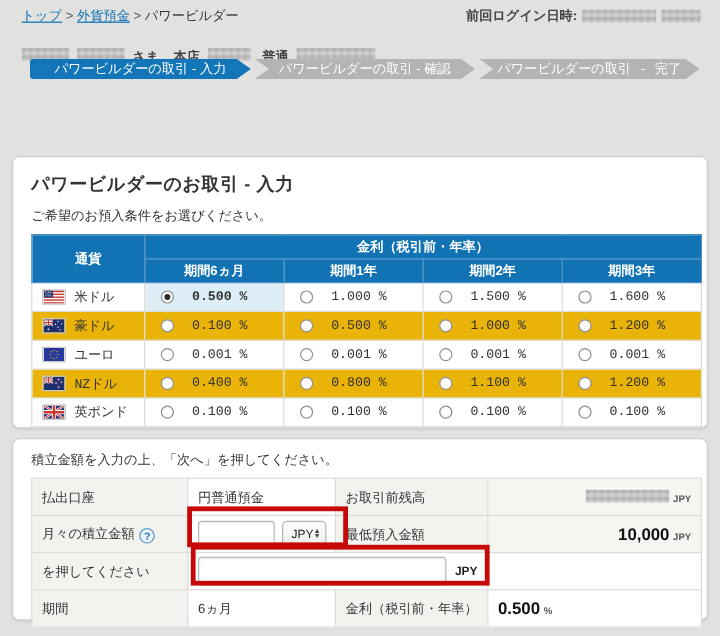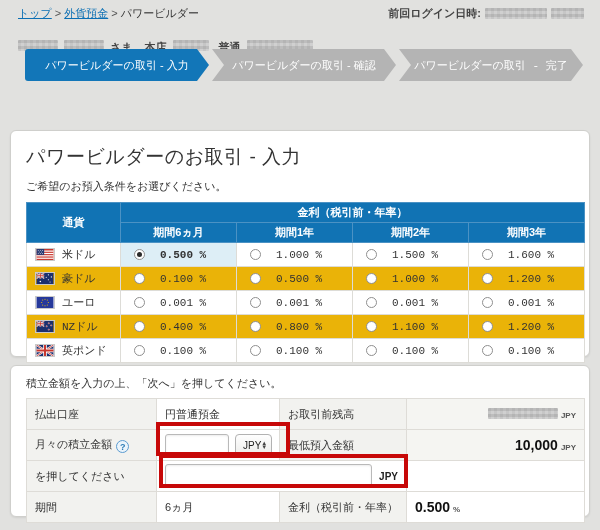--- a/index.html
+++ b/index.html
@@ -21,37 +21,37 @@
 
   .redacted {
     display:inline-block; height:11px; border-radius:1px;
     background-image:conic-gradient(#bdbdbd 25%, #d0d0d0 0 50%, #c6c6c6 0 75%, #b4b4b4 0);
     background-size:6px 6px;
   }
 
   
   .steps { position:absolute; left:25px; top:49px; width:558px; height:22px; }
   .step {
-    position:absolute; top:0; height:32px; width:184px;
+    position:absolute; top:0; height:17px; width:184px;
     color:#fff; font-size:11px; display:flex; align-items:center; justify-content:center;
   }
   .step-1 { left:0;  clip-path:polygon(0 0, calc(100% - 12px) 0, 100% 50%, calc(100% - 12px) 100%, 0 100%); background:#1276b8; border-radius:3px 0 0 3px;}
   .step-2 { left:187px; clip-path:polygon(0 0, calc(100% - 12px) 0, 100% 50%, calc(100% - 12px) 100%, 0 100%, 12px 50%); background:#b4b4b4; }
   .step-3 { left:374px; clip-path:polygon(0 0, calc(100% - 12px) 0, 100% 50%, calc(100% - 12px) 100%, 0 100%, 12px 50%); background:#b4b4b4;font-family:Liberation Mono, monospace; }
 
   
   .card {
     position:absolute; left:10px; width:580px; background:#fff;
     border:1px solid #cfcfcc; border-radius:6px;
     box-shadow:0 1px 2px rgba(0,0,0,0.08);
   }
   #card1 { top:130px; height:227px; }
   #card2 { top:365px; height:152px; }
 
-  .card1-title { font-size:19px; font-weight:normal; color:#333; padding:13px 0 0 15px; letter-spacing:0.5px; }
+  .card1-title { font-size:15px; font-weight:bold; color:#333; padding:13px 0 0 15px; letter-spacing:0.5px; }
   .card-instruction { font-size:11px; color:#333; padding:9px 0 0 15px; }
 
   
   table.rates {
     border-collapse:collapse; table-layout:fixed;
     margin:8px 0 0 15px; width:558px; font-size:11px;
   }
   table.rates col.c-cur { width:94px; }
   table.rates col.c-p  { width:116px; }
   table.rates th {

